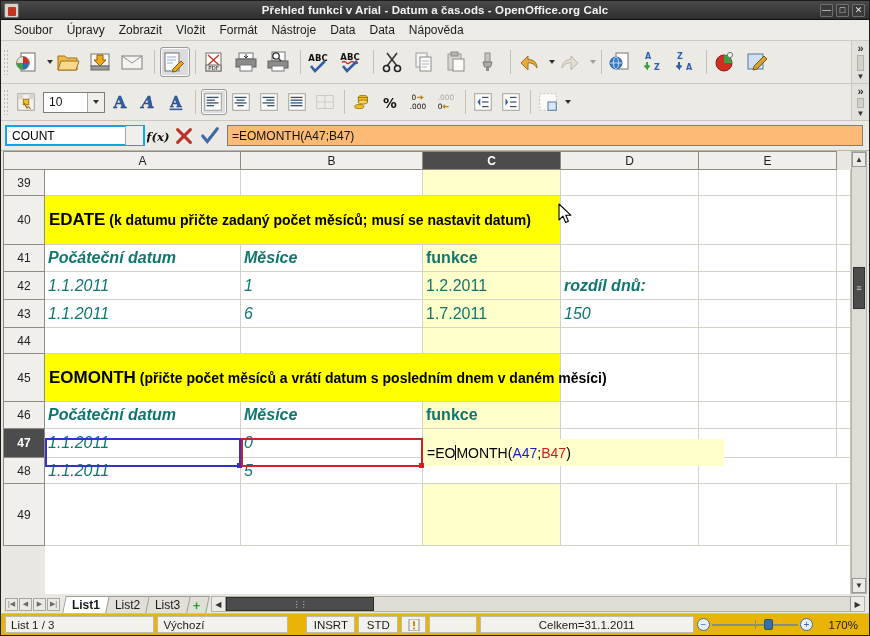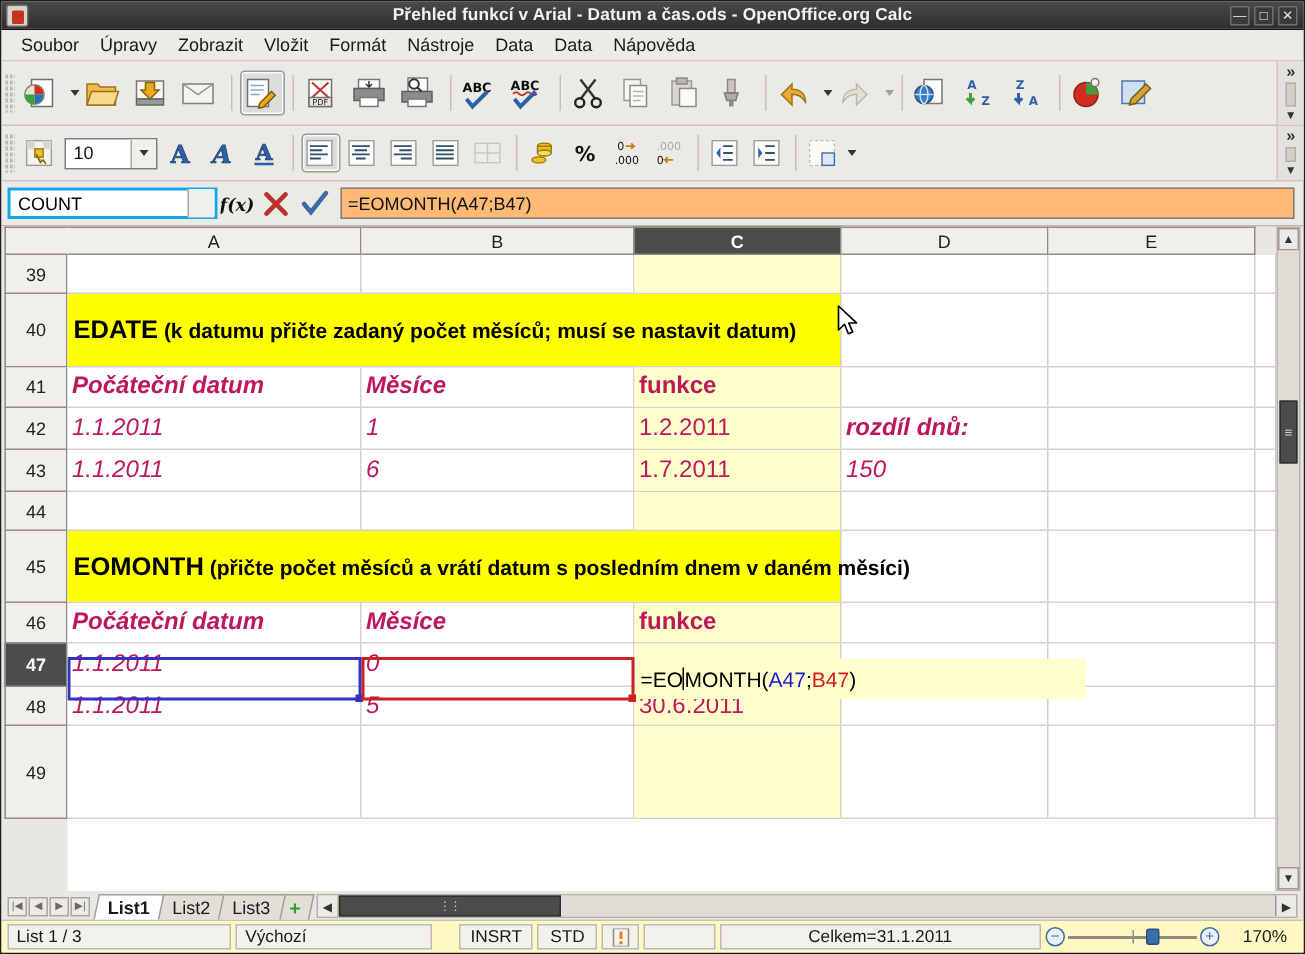--- a/index.html
+++ b/index.html
@@ -144,21 +144,21 @@
     font-size:12px; color:#222; box-sizing:border-box;
   }
   .rh.sel { background:#4c4c4c; color:#fff; font-weight:bold; }
 
   .cells { flex:1; background:#fff; border-right:1px solid #c9c6be;
            position:relative; overflow:hidden; }
   .grow { display:flex; border-bottom:1px solid #d5d2ca; }
   .cell {
     flex:none; border-right:1px solid #d5d2ca; padding:0 3px;
     display:flex; align-items:center; overflow:visible; white-space:nowrap;
-    position:relative; font-size:12px; color:#be185d;
+    position:relative; font-size:12px; color:#0f766e;
   }
   .cell.cream { background:#ffffcc; }
   .it { font-style:italic; }
   .bi { font-weight:bold; font-style:italic; }
   .bold { font-weight:bold; }
 
   .banner {
     background:#ffff00; display:flex; align-items:center; justify-content:flex-start;
     text-align:center; font-size:14px; line-height:17px; padding:0 4px;
     font-weight:bold; color:#000;
@@ -218,21 +218,21 @@
   .hsbtn.r { border-right:none; border-left:1px solid #9d9a93; }
   .hstrack { flex:1; position:relative; background:#dedcd5; }
   .hsthumb { position:absolute; top:0; bottom:0; background:#4c4c4c;
              border:1px solid #2e2e2e; }
   .hsthumb::after { content:"⋮⋮"; position:absolute; left:0; right:0; top:50%;
                     transform:translateY(-50%); text-align:center;
                     color:#cfcfcf; font-size:8px; letter-spacing:-1px;}
 
   
   .statusbar {
-    height:22px; background:#fef9c3; border-top:1px solid #c6c3bb;
+    height:22px; background:#eab308; border-top:1px solid #c6c3bb;
     display:flex; align-items:center; flex:none; font-size:11.5px; color:#1a1a1a;
   }
   .sbc { height:17px; border:1px solid #bdbab3; background:#f3f1ec;
          display:flex; align-items:center; padding:0 5px; margin-right:3px; }
   .sbc.nb { border:none; background:transparent; }
   .zoomslider { display:flex; align-items:center; gap:2px; margin-left:auto; }
   .zcircle { width:13px; height:13px; border:1.5px solid #3a6ea5; border-radius:50%;
              display:flex; align-items:center; justify-content:center;
              font-size:10px; color:#3a6ea5; line-height:9px; background:#e9f0f8;}
   .ztrack { width:86px; height:2px; background:#8e8b84; position:relative; }
@@ -760,21 +760,20 @@
               <div class="cell it" style="width:196px;font-size:16px">1.1.2011</div>
               <div class="cell it" style="width:182px;font-size:16px">0</div>
               <div class="cell cream" style="width:138px"></div>
               <div class="cell" style="width:138px"></div>
               <div class="cell" style="width:138px"></div>
             </div>
 
             <div class="grow" style="height:26px">
               <div class="cell it" style="width:196px;font-size:16px">1.1.2011</div>
               <div class="cell it" style="width:182px;font-size:16px">5</div>
-              <div class="cell cream" style="width:138px;font-size:16px">30.6.2011</div>
               <div class="cell" style="width:138px"></div>
               <div class="cell" style="width:138px"></div>
             </div>
 
             <div class="grow" style="height:62px">
               <div class="cell" style="width:196px"></div>
               <div class="cell" style="width:182px"></div>
               <div class="cell cream" style="width:138px"></div>
               <div class="cell" style="width:138px"></div>
               <div class="cell" style="width:138px"></div>

